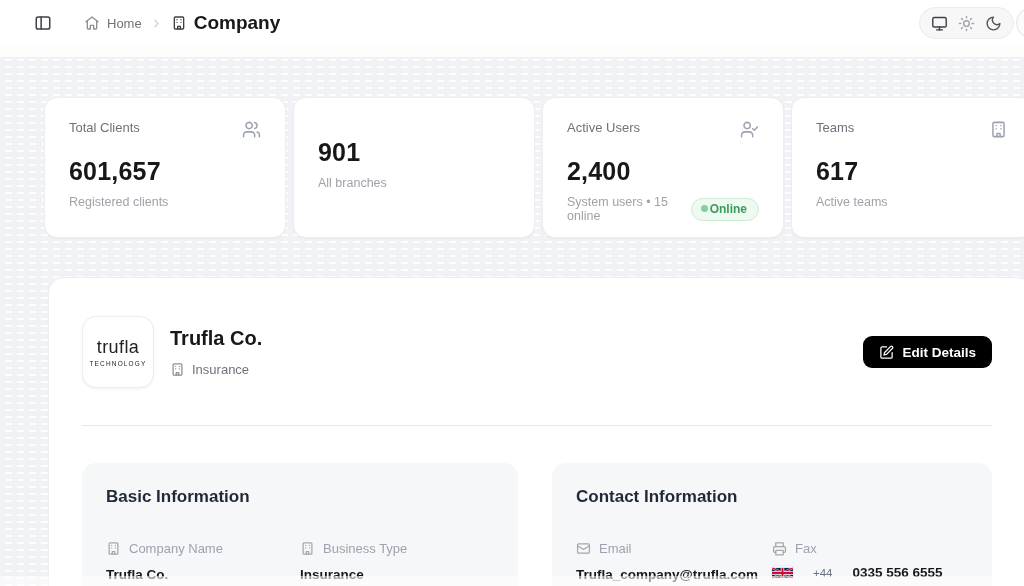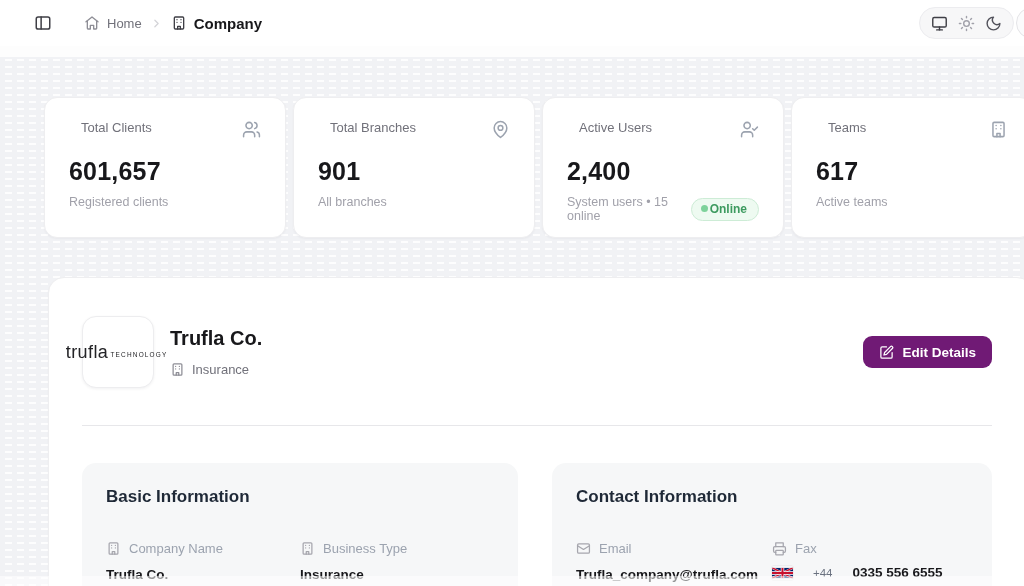--- a/index.html
+++ b/index.html
@@ -14,21 +14,21 @@
   .topbar {
     position:absolute; top:0; left:6px; width:1024px; height:46px;
     background:#ffffff; display:flex; align-items:center; padding:0 16px 0 24px; z-index:30;
   }
   .icon-btn { background:none; border:none; cursor:pointer; color:#3f3f46; display:flex; align-items:center; justify-content:center; padding:4px; border-radius:6px; }
   .breadcrumb { display:flex; align-items:center; gap:8px; margin-left:28px; }
   .crumb { display:flex; align-items:center; gap:7px; background:none; border:none; cursor:pointer; font-family:inherit; }
   .crumb-home { color:#71717a; font-size:13px; }
   .crumb-home svg { color:#8e8e96; }
   .crumb-sep { color:#d4d4d8; display:flex; }
-  .crumb-current { color:#18181b; font-size:15px; font-weight:700; }
+  .crumb-current { color:#18181b; font-size:19px; font-weight:700; }
   .crumb-current svg { color:#3f3f46; }
   .topbar-right { margin-left:auto; display:flex; align-items:center; gap:10px; }
   .theme-pill {
     display:flex; align-items:center; gap:4px; background:#f7f7f8;
     border:1px solid #ececef; border-radius:999px; padding:4px 8px; height:32px;
   }
   .theme-btn { background:none; border:none; cursor:pointer; padding:3px; display:flex; border-radius:50%; }
   .theme-btn.active { color:#3f3f46; }
   .theme-btn.dim { color:#a1a1aa; }
   .theme-btn.mid { color:#52525b; }
@@ -48,21 +48,21 @@
   }
 
   
   .stats-row { position:absolute; left:44px; top:97px; display:flex; gap:7px; z-index:10; }
   .stat-card {
     width:242px; height:141px; background:#ffffff; border:1px solid #eeeef0;
     border-radius:13px; padding:22px 24px 0 24px;
     box-shadow:0 1px 2px rgba(16,24,40,.04);
   }
   .stat-top { display:flex; align-items:flex-start; justify-content:space-between; }
-  .stat-title { font-size:13px; color:#71717a;margin-left:12px; }
+  .stat-title { font-size:13px; color:#71717a; }
   .stat-icon { color:#9ca3af; }
   .stat-value { margin-top:18px; font-size:25px; font-weight:700; color:#18181b; letter-spacing:.2px; }
   .stat-sub-row { margin-top:9px; display:flex; align-items:center; gap:10px; }
   .stat-sub { font-size:12.5px; color:#a1a1aa; }
   .badge-online {
     display:inline-flex; align-items:center; gap:2px; padding:3px 11px 4px 9px;
     background:#eefaf1; border:1px solid #cdecd6; border-radius:999px;
     color:#3d9a5f; font-size:12px; font-weight:700;
   }
   .badge-dot { width:7px; height:7px; border-radius:50%; background:#7ed29b; }
@@ -70,32 +70,32 @@
   
   .main-card {
     position:absolute; left:48px; top:277px; width:985px; height:340px;
     background:#ffffff; border:1px solid #eeeef0; border-radius:16px;
     padding:38px 40px 0 33px; z-index:10;
     box-shadow:0 1px 2px rgba(16,24,40,.04);
   }
   .company-row { display:flex; align-items:center; }
   .logo-box {
     width:72px; height:72px; background:#ffffff; border:1px solid #ededef; border-radius:14px;
-    display:flex; flex-direction:row; align-items:center; justify-content:center;
+    display:flex; flex-direction:column; align-items:center; justify-content:center;
     box-shadow:0 1px 3px rgba(16,24,40,.06);
   }
   .logo-word { font-size:18px; color:#232326; letter-spacing:.4px; font-weight:400; line-height:1; }
   .logo-sub { font-size:7px; color:#232326; letter-spacing:1.3px; margin-top:4px; transform:scaleX(.92); }
   .company-info { margin-left:16px; }
   .company-name { font-size:20px; font-weight:700; color:#18181b; }
   .company-type { display:flex; align-items:center; gap:7px; margin-top:12px; color:#71717a; font-size:13px; }
   .company-type svg { color:#8e8e96; }
   .edit-btn {
     margin-left:auto; display:flex; align-items:center; gap:8px;
-    background:#701a75; color:#ffffff; border:none; border-radius:9px;
+    background:#000000; color:#ffffff; border:none; border-radius:9px;
     padding:8px 16px; height:32px; font-size:13.5px; font-weight:700; cursor:pointer;
     font-family:inherit;
   }
   .divider { height:1px; background:#e7e7ea; margin-top:37px; }
 
   .info-row { display:flex; gap:34px; margin-top:37px; }
   .info-card { background:#f6f7f8; border-radius:14px; padding:24px 24px 30px 24px; height:180px; }
   .info-card.basic { width:436px; }
   .info-card.contact { width:440px; }
   .info-title { font-size:17px; font-weight:700; color:#1f2937; }
@@ -197,29 +197,20 @@
           </svg>
       </span>
     </div>
     <div class="stat-value">601,657</div>
     <div class="stat-sub-row">
       <span class="stat-sub">Registered clients</span>
     </div>
   </div>
 
   <div class="stat-card">
-    <div class="stat-top">
-      <span class="stat-title">Total Branches</span>
-      <span class="stat-icon">
-        <svg width="19" height="19" viewBox="0 0 24 24" fill="none" stroke="currentColor" stroke-width="1.9" stroke-linecap="round" stroke-linejoin="round">
-            <path d="M20 10c0 6-8 12-8 12s-8-6-8-12a8 8 0 0 1 16 0Z"></path>
-            <circle cx="12" cy="10" r="3"></circle>
-          </svg>
-      </span>
-    </div>
     <div class="stat-value">901</div>
     <div class="stat-sub-row">
       <span class="stat-sub">All branches</span>
     </div>
   </div>
 
   <div class="stat-card">
     <div class="stat-top">
       <span class="stat-title">Active Users</span>
       <span class="stat-icon">

